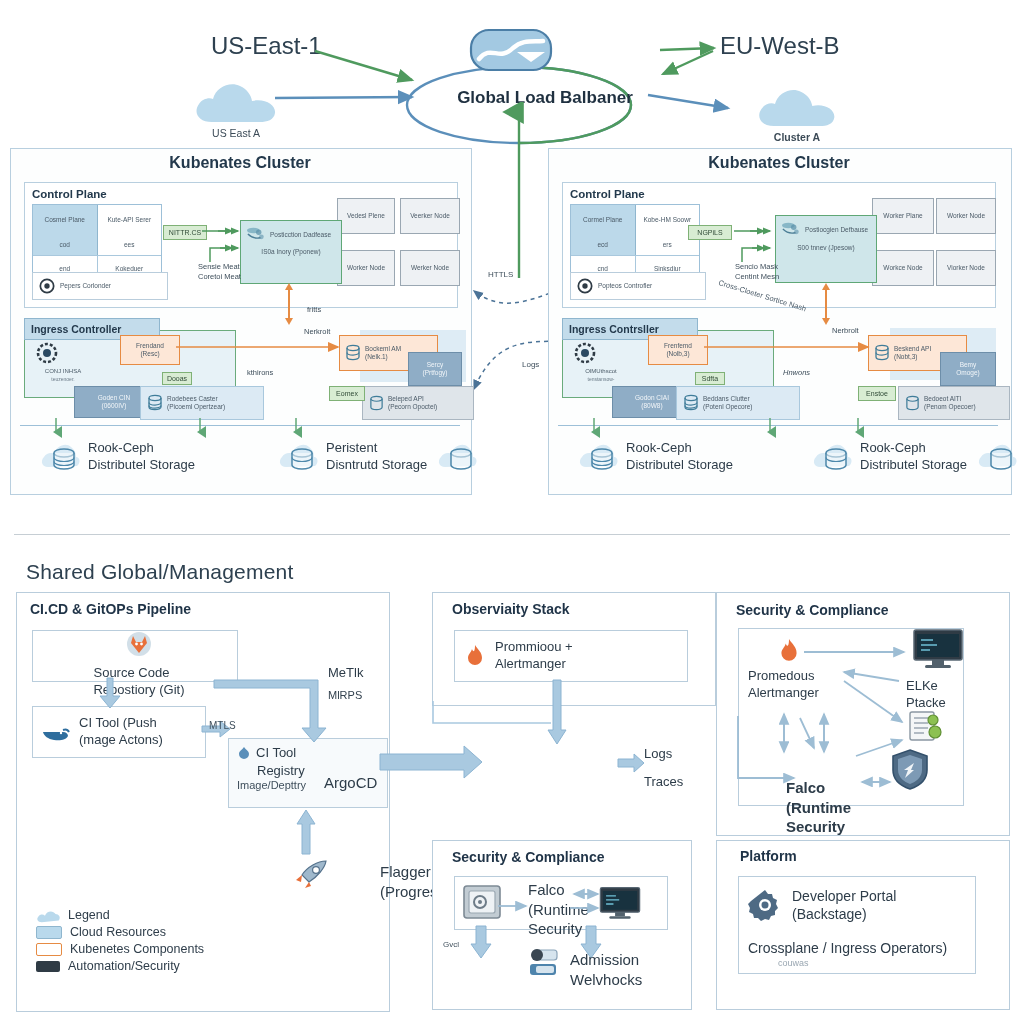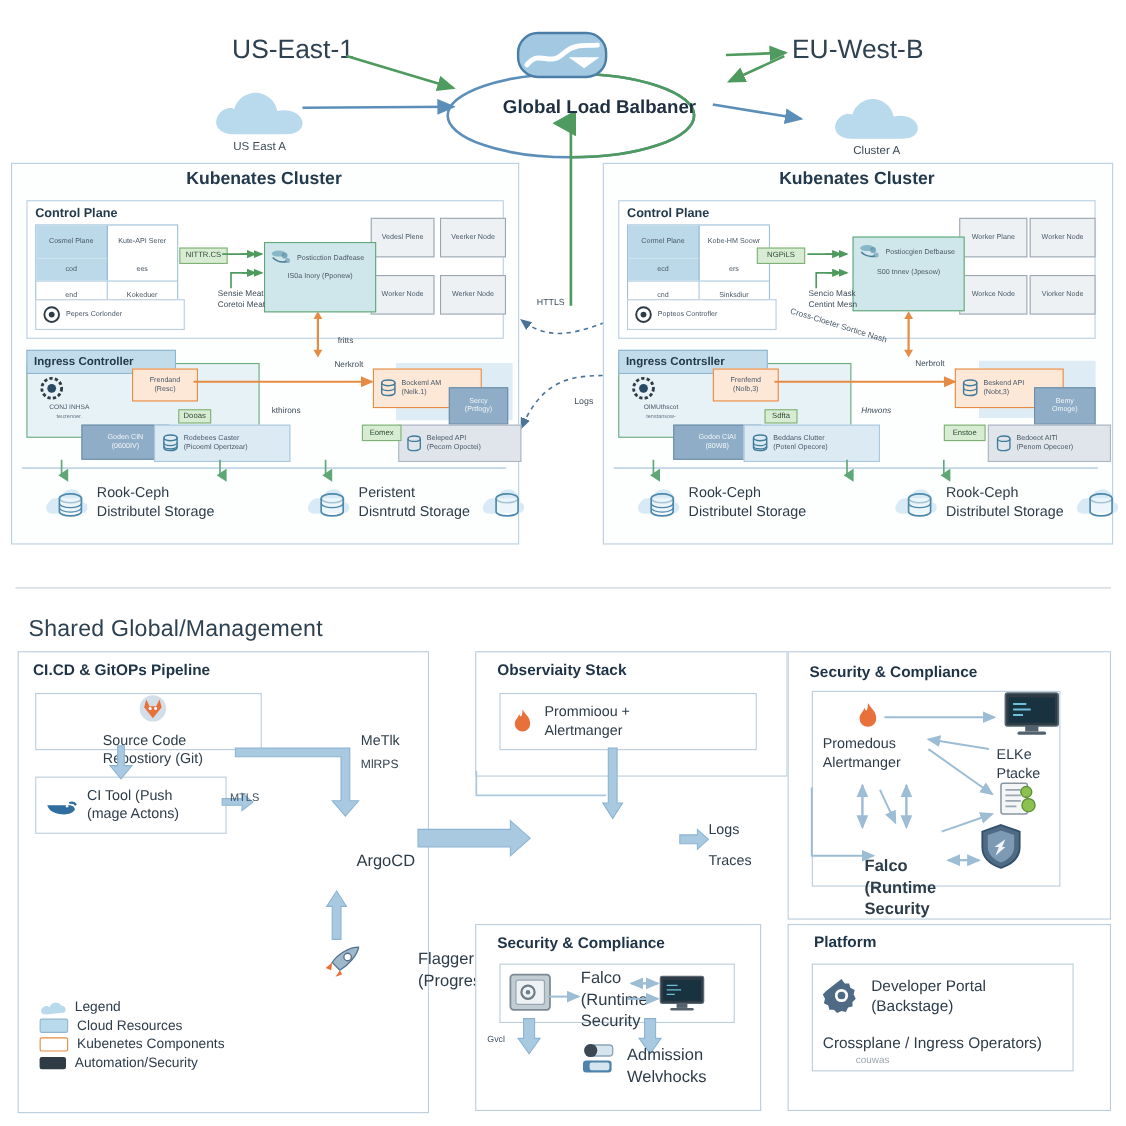--- a/index.html
+++ b/index.html
@@ -69,21 +69,21 @@
     <svg width="92" height="46" viewBox="0 0 92 46">
       <path d="M22 44 C8 44 3 34 9 26 C12 21 19 19 23 21 C26 9 40 3 50 8 C57 11 61 17 62 23 C75 20 86 27 85 35 C84 42 77 44 70 44 Z" fill="#b9d9ec"></path>
     </svg>
     <div class="cloudlbl" style="width:92px;margin-top:3px;">US East A</div>
   </div>
 
   <div class="abs" style="left:752px;top:84px;">
     <svg width="90" height="44" viewBox="0 0 92 46">
       <path d="M22 44 C8 44 3 34 9 26 C12 21 19 19 23 21 C26 9 40 3 50 8 C57 11 61 17 62 23 C75 20 86 27 85 35 C84 42 77 44 70 44 Z" fill="#b9d9ec"></path>
     </svg>
-    <div class="cloudlbl" style="width:90px;margin-top:3px;">Cluster A</div>
+    <div class="cloudlbl" style="width:90px;margin-top:3px;font-weight:bold;">Cluster A</div>
   </div>
 
   <div class="abs" style="left:404px;top:62px;">
     <svg width="230" height="86" viewBox="0 0 230 86">
       <ellipse cx="115" cy="43" rx="112" ry="38" fill="none" stroke="#5b8fba" stroke-width="2.4"></ellipse>
       <path d="M115 5 a112 38 0 0 1 0 76" fill="none" stroke="#4f9a5e" stroke-width="2.4"></path>
     </svg>
   </div>
   <div class="abs" style="left:455px;top:88px;width:180px;text-align:center;">
     <span style="font-size:17px;font-weight:bold;color:#1f3040;">Global Load Balbaner</span>
@@ -594,20 +594,32 @@
       <svg width="30" height="22" viewBox="0 0 30 22">
         <path d="M2 11 h20 c3 0 5 2 5 4 c-2 4 -8 5 -14 4 C7 18 3 15 2 11 Z" fill="#2f6e9e"></path>
         <path d="M22 9 c3 -1 5 0 6 2" stroke="#2f6e9e" stroke-width="2" fill="none"></path>
         <circle cx="20" cy="12" r="1.2" fill="#fff"></circle>
       </svg>
     </span>
     <span class="md" style="white-space:pre-line;">CI Tool (Push
 (mage Actons)</span>
   </div>
 
+  <div class="abs plain-frame" style="left:228px;top:738px;width:158px;height:68px;background:#f7fafc;">
+    <div style="display:flex;align-items:center;gap:5px;padding:6px 0 0 8px;">
+      <span>
+        <svg width="14" height="14" viewBox="0 0 14 14">
+            <path d="M7 1 C9 4 12 5 12 8 a5 5 0 0 1 -10 0 C2 5 5 4 7 1Z" fill="#5b8fba"></path>
+          </svg>
+      </span>
+      <span class="md">CI Tool</span>
+    </div>
+    <div class="md" style="padding-left:28px;margin-top:1px;">Registry</div>
+    <div class="xs" style="padding-left:8px;font-size:11px;">Image/Depttry</div>
+  </div>
   <div class="abs lg" style="left:324px;top:773px;">ArgoCD</div>
 
   <div class="abs" style="left:30px;top:676px;">
     <svg width="360" height="140" viewBox="0 0 360 140">
 
       <path d="M83 2 v18 h7 l-10 12 l-10 -12 h7 v-18 Z" fill="#a9c9e0" stroke="#8cb4d2" stroke-width="1"></path>
 
       <path d="M184 4 h104 v48 h8 l-12 14 l-12 -14 h8 v-40 h-96 Z" fill="#a9c9e0" stroke="#8cb4d2" stroke-width="1"></path>
 
       <path d="M172 50 h18 v-5 l10 8 l-10 8 v-5 h-18 Z" fill="#a9c9e0" stroke="#8cb4d2" stroke-width="1"></path>

